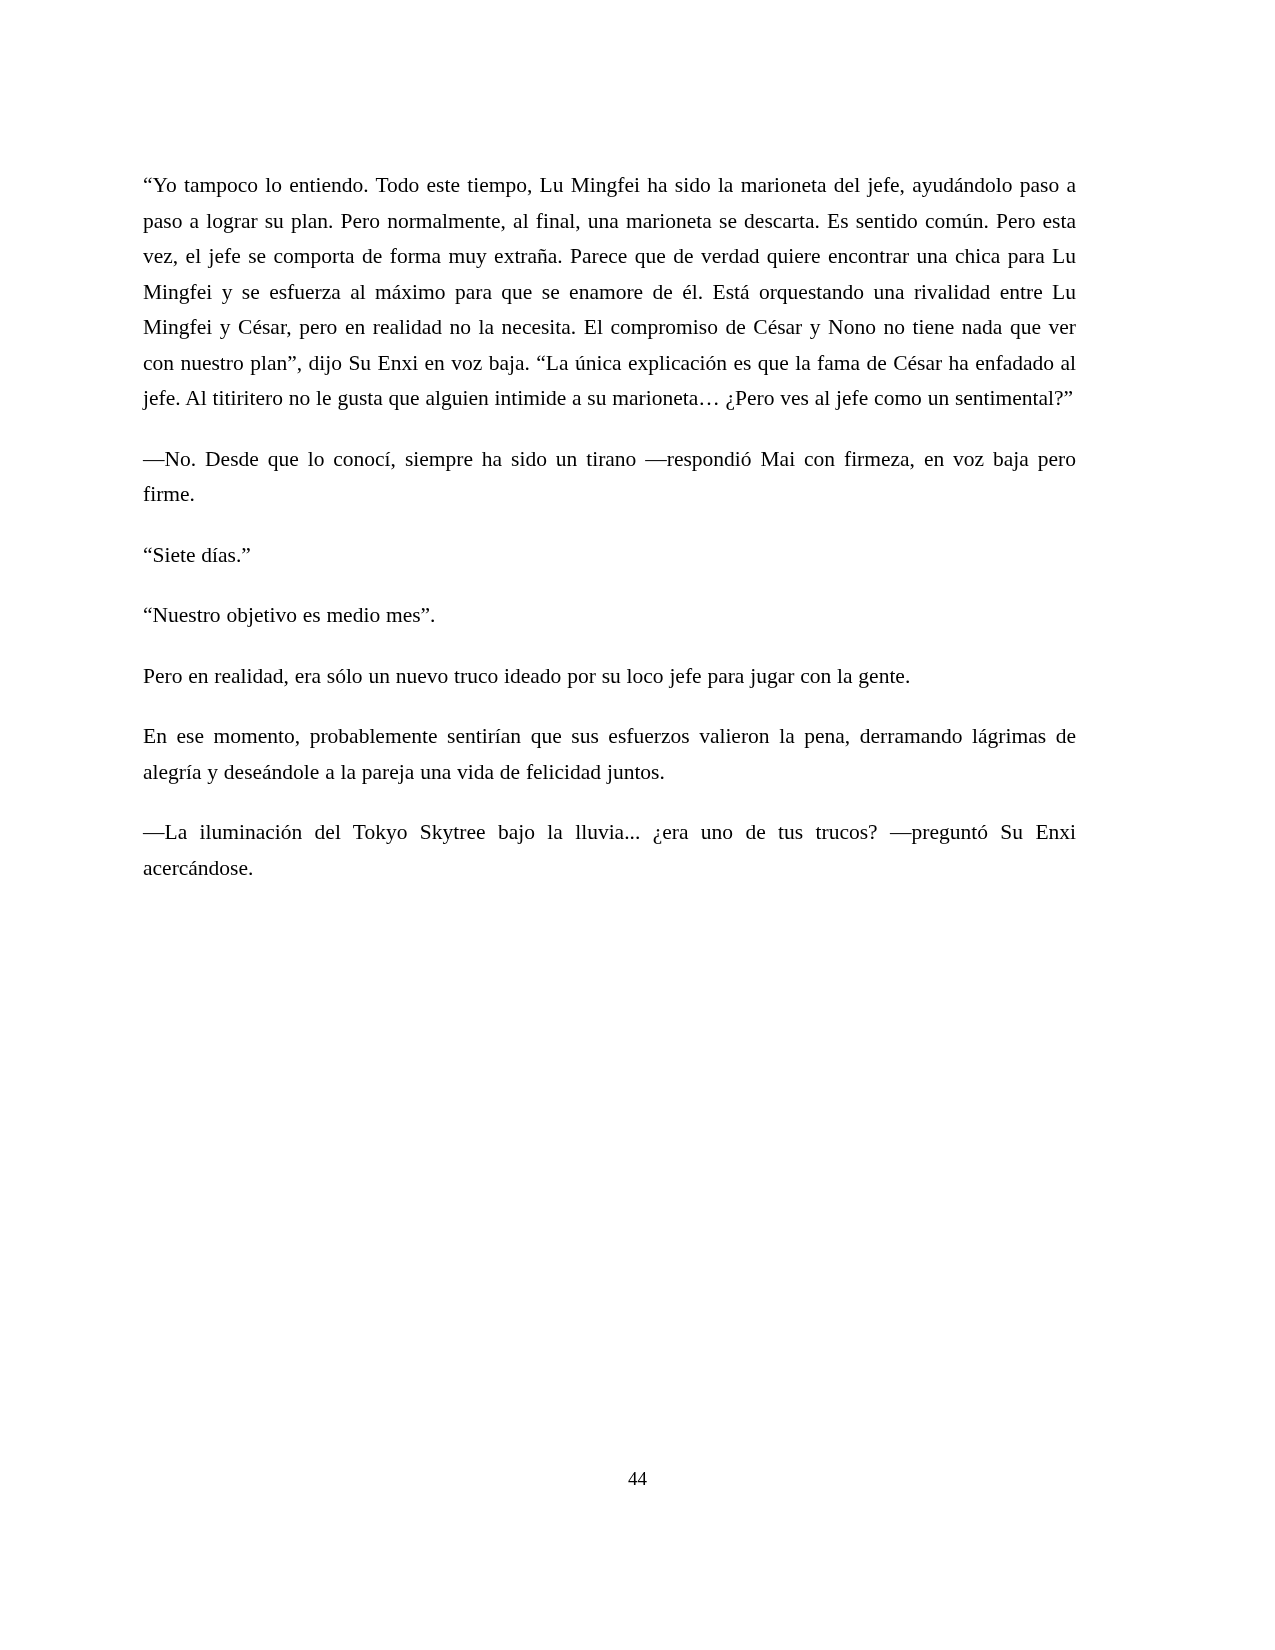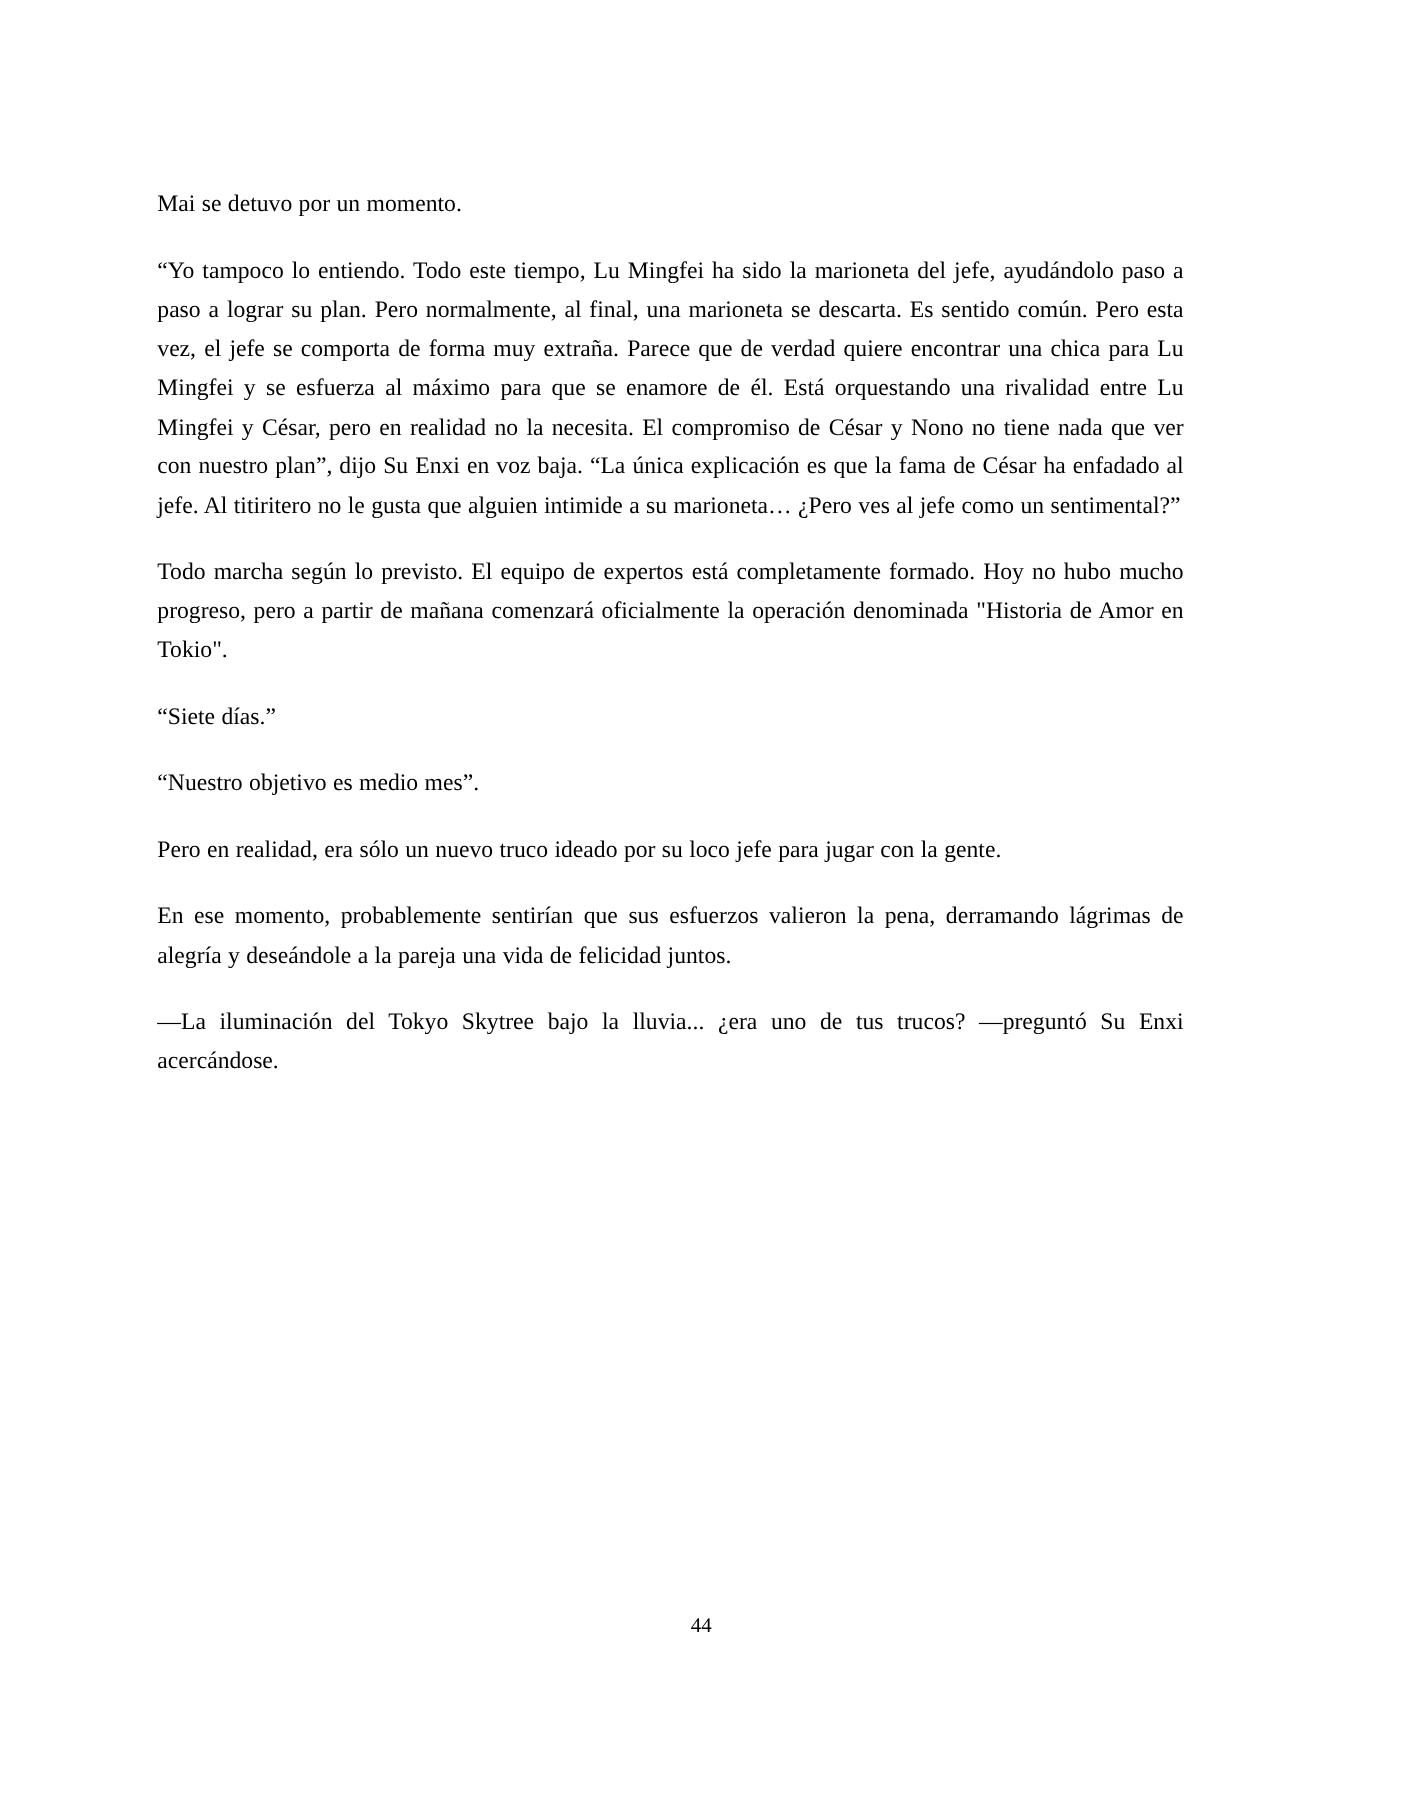--- a/index.html
+++ b/index.html
@@ -47,23 +47,22 @@
     font-size: 19px;
     color: #000000;
   }
 </style>
 </head>
 <body>
 
 <div class="page">
 
   <div class="content">
-    <p class="para">Mai se detuvo por un momento.</p>
     <p class="para">“Yo tampoco lo entiendo. Todo este tiempo, Lu Mingfei ha sido la marioneta del jefe, ayudándolo paso a paso a lograr su plan. Pero normalmente, al final, una marioneta se descarta. Es sentido común. Pero esta vez, el jefe se comporta de forma muy extraña. Parece que de verdad quiere encontrar una chica para Lu Mingfei y se esfuerza al máximo para que se enamore de él. Está orquestando una rivalidad entre Lu Mingfei y César, pero en realidad no la necesita. El compromiso de César y Nono no tiene nada que ver con nuestro plan”, dijo Su Enxi en voz baja. “La única explicación es que la fama de César ha enfadado al jefe. Al titiritero no le gusta que alguien intimide a su marioneta… ¿Pero ves al jefe como un sentimental?”</p>
-    <p class="para">Todo marcha según lo previsto. El equipo de expertos está completamente formado. Hoy no hubo mucho progreso, pero a partir de mañana comenzará oficialmente la operación denominada "Historia de Amor en Tokio".</p>
+    <p class="para">—No. Desde que lo conocí, siempre ha sido un tirano —respondió Mai con firmeza, en voz baja pero firme.</p>
     <p class="para">“Siete días.”</p>
     <p class="para">“Nuestro objetivo es medio mes”.</p>
     <p class="para">Pero en realidad, era sólo un nuevo truco ideado por su loco jefe para jugar con la gente.</p>
     <p class="para">En ese momento, probablemente sentirían que sus esfuerzos valieron la pena, derramando lágrimas de alegría y deseándole a la pareja una vida de felicidad juntos.</p>
     <p class="para">—La iluminación del Tokyo Skytree bajo la lluvia... ¿era uno de tus trucos? —preguntó Su Enxi acercándose.</p>
   </div>
 
   <div class="page-number">44</div>
 
 </div>

